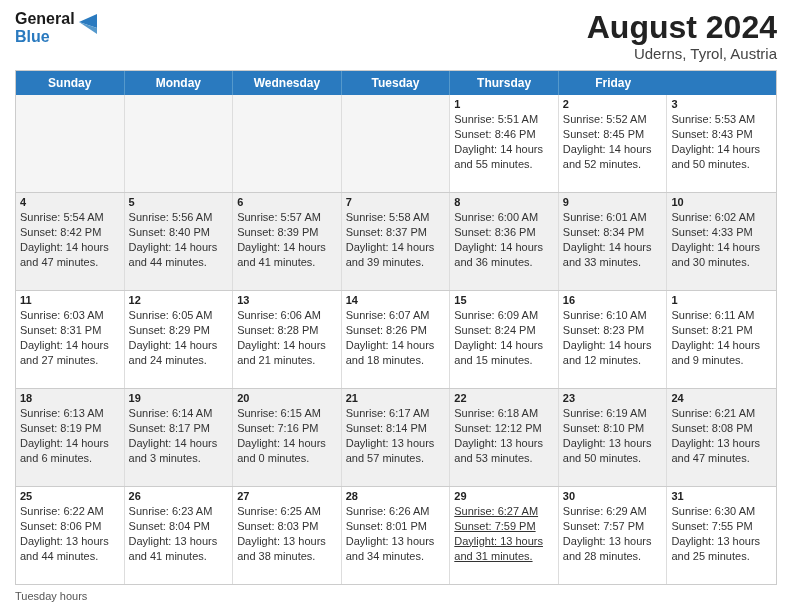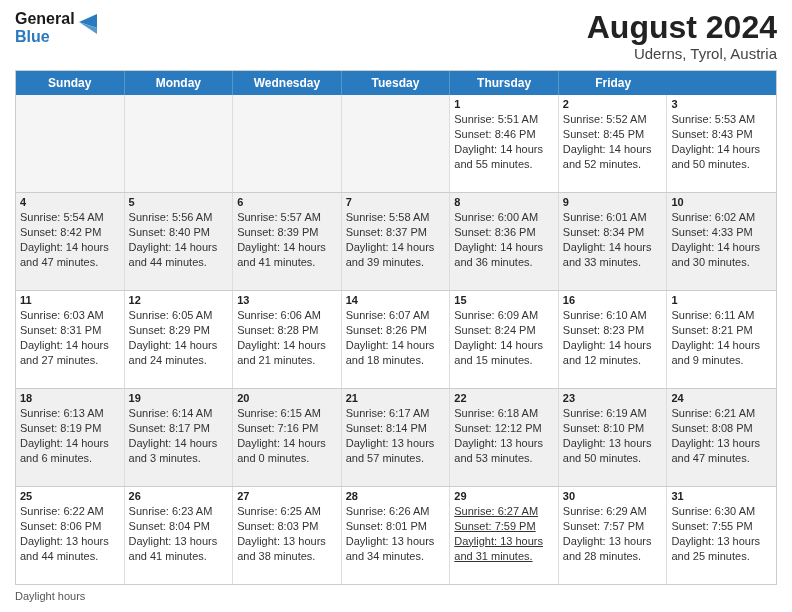--- a/index.html
+++ b/index.html
@@ -372,14 +372,14 @@
             <div class="day-num">31</div>
             <div class="day-info" style="white-space: pre-line;">Sunrise: 6:30 AM
 Sunset: 7:55 PM
 Daylight: 13 hours
 and 25 minutes.</div>
           </div>
         </div>
       </div>
   </div>
 
-  <div class="footer-note">Daylight hours</div>
+  <div class="footer-note">Tuesday hours</div>
 </div>
 
 </body></html>

